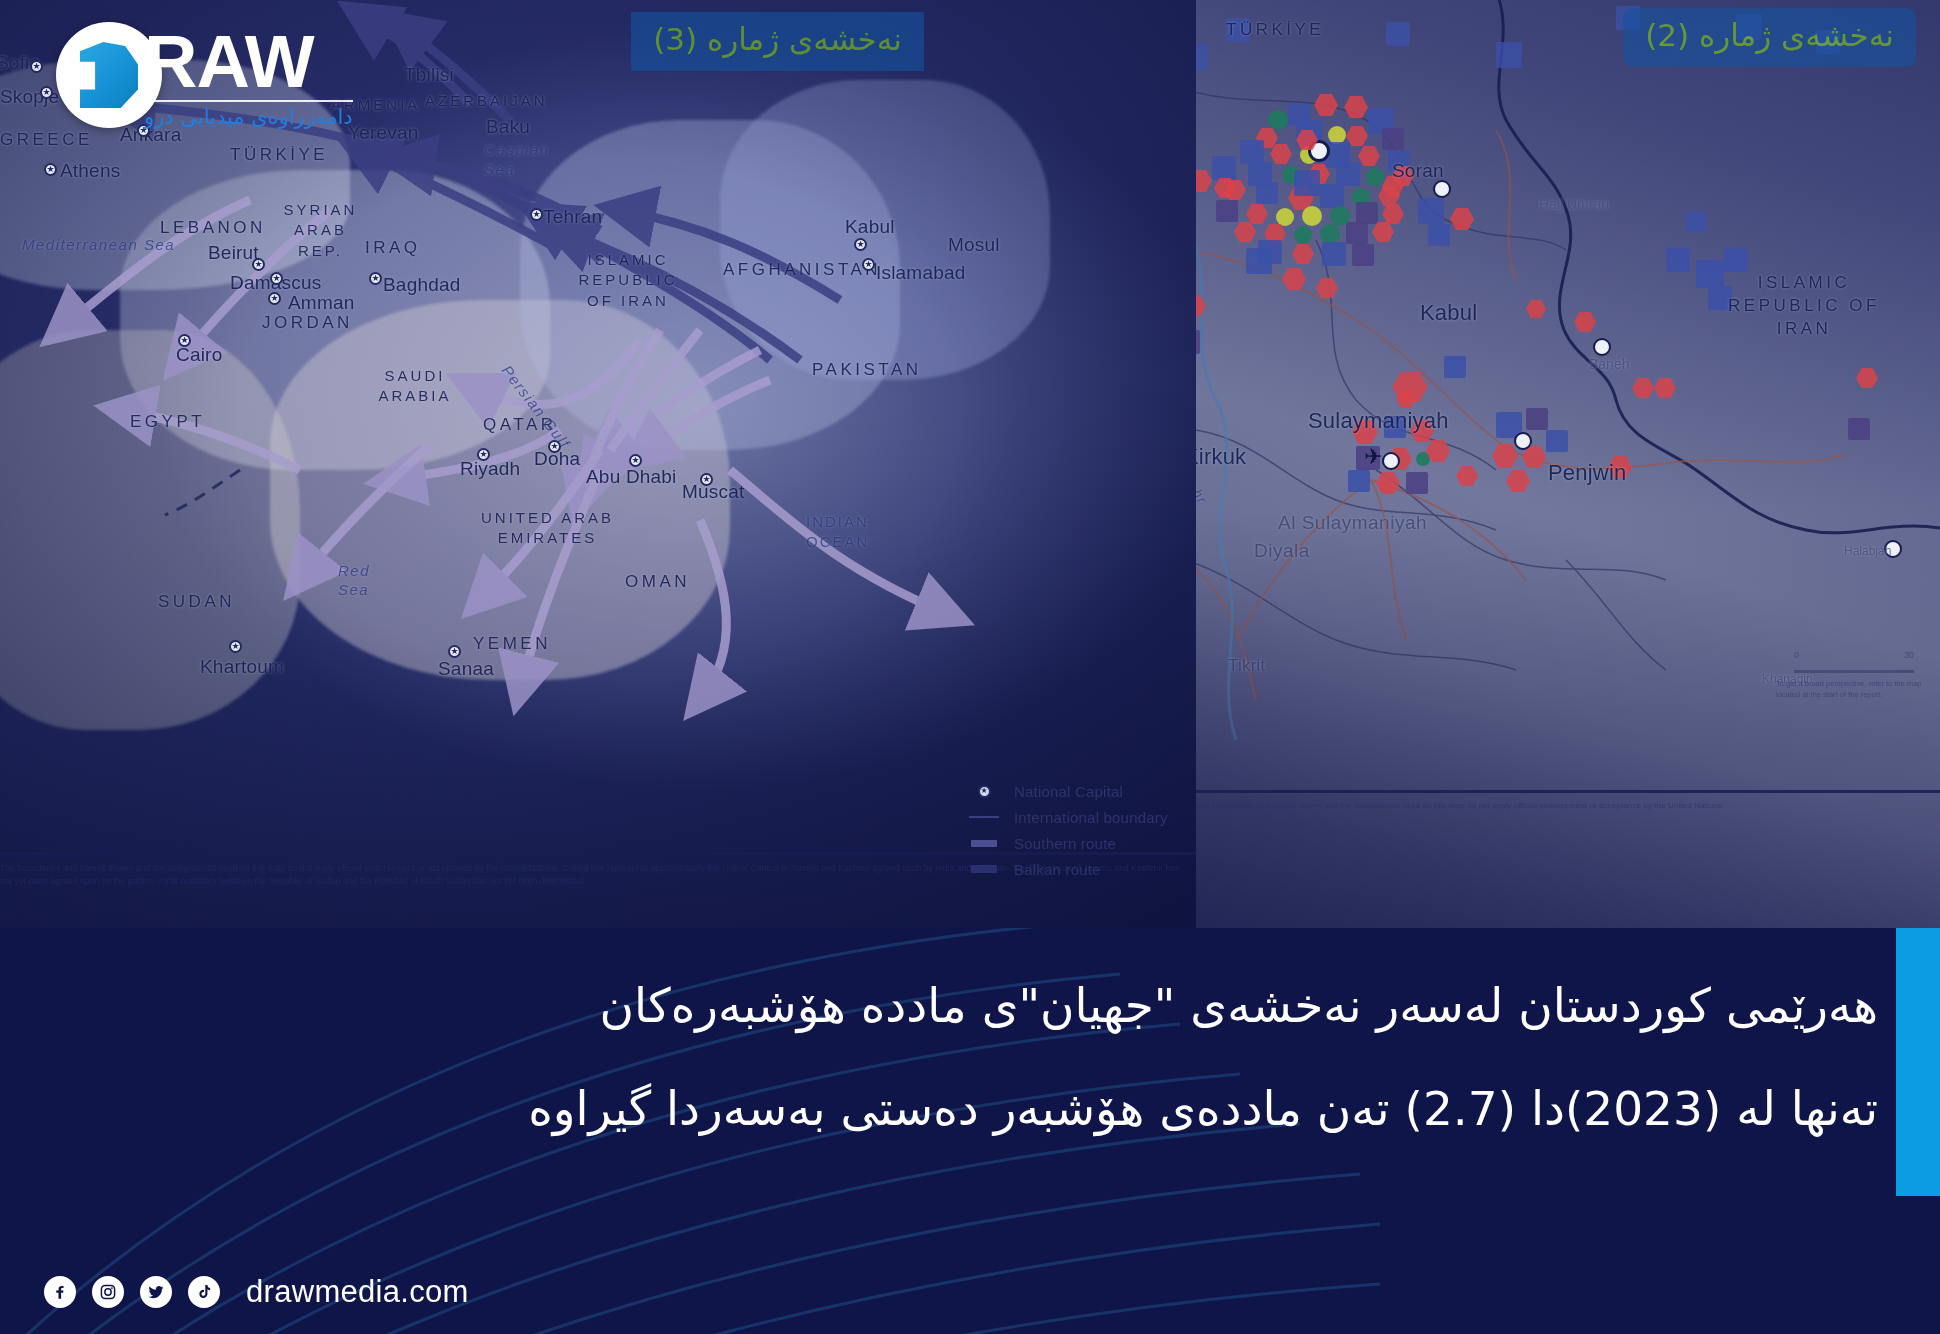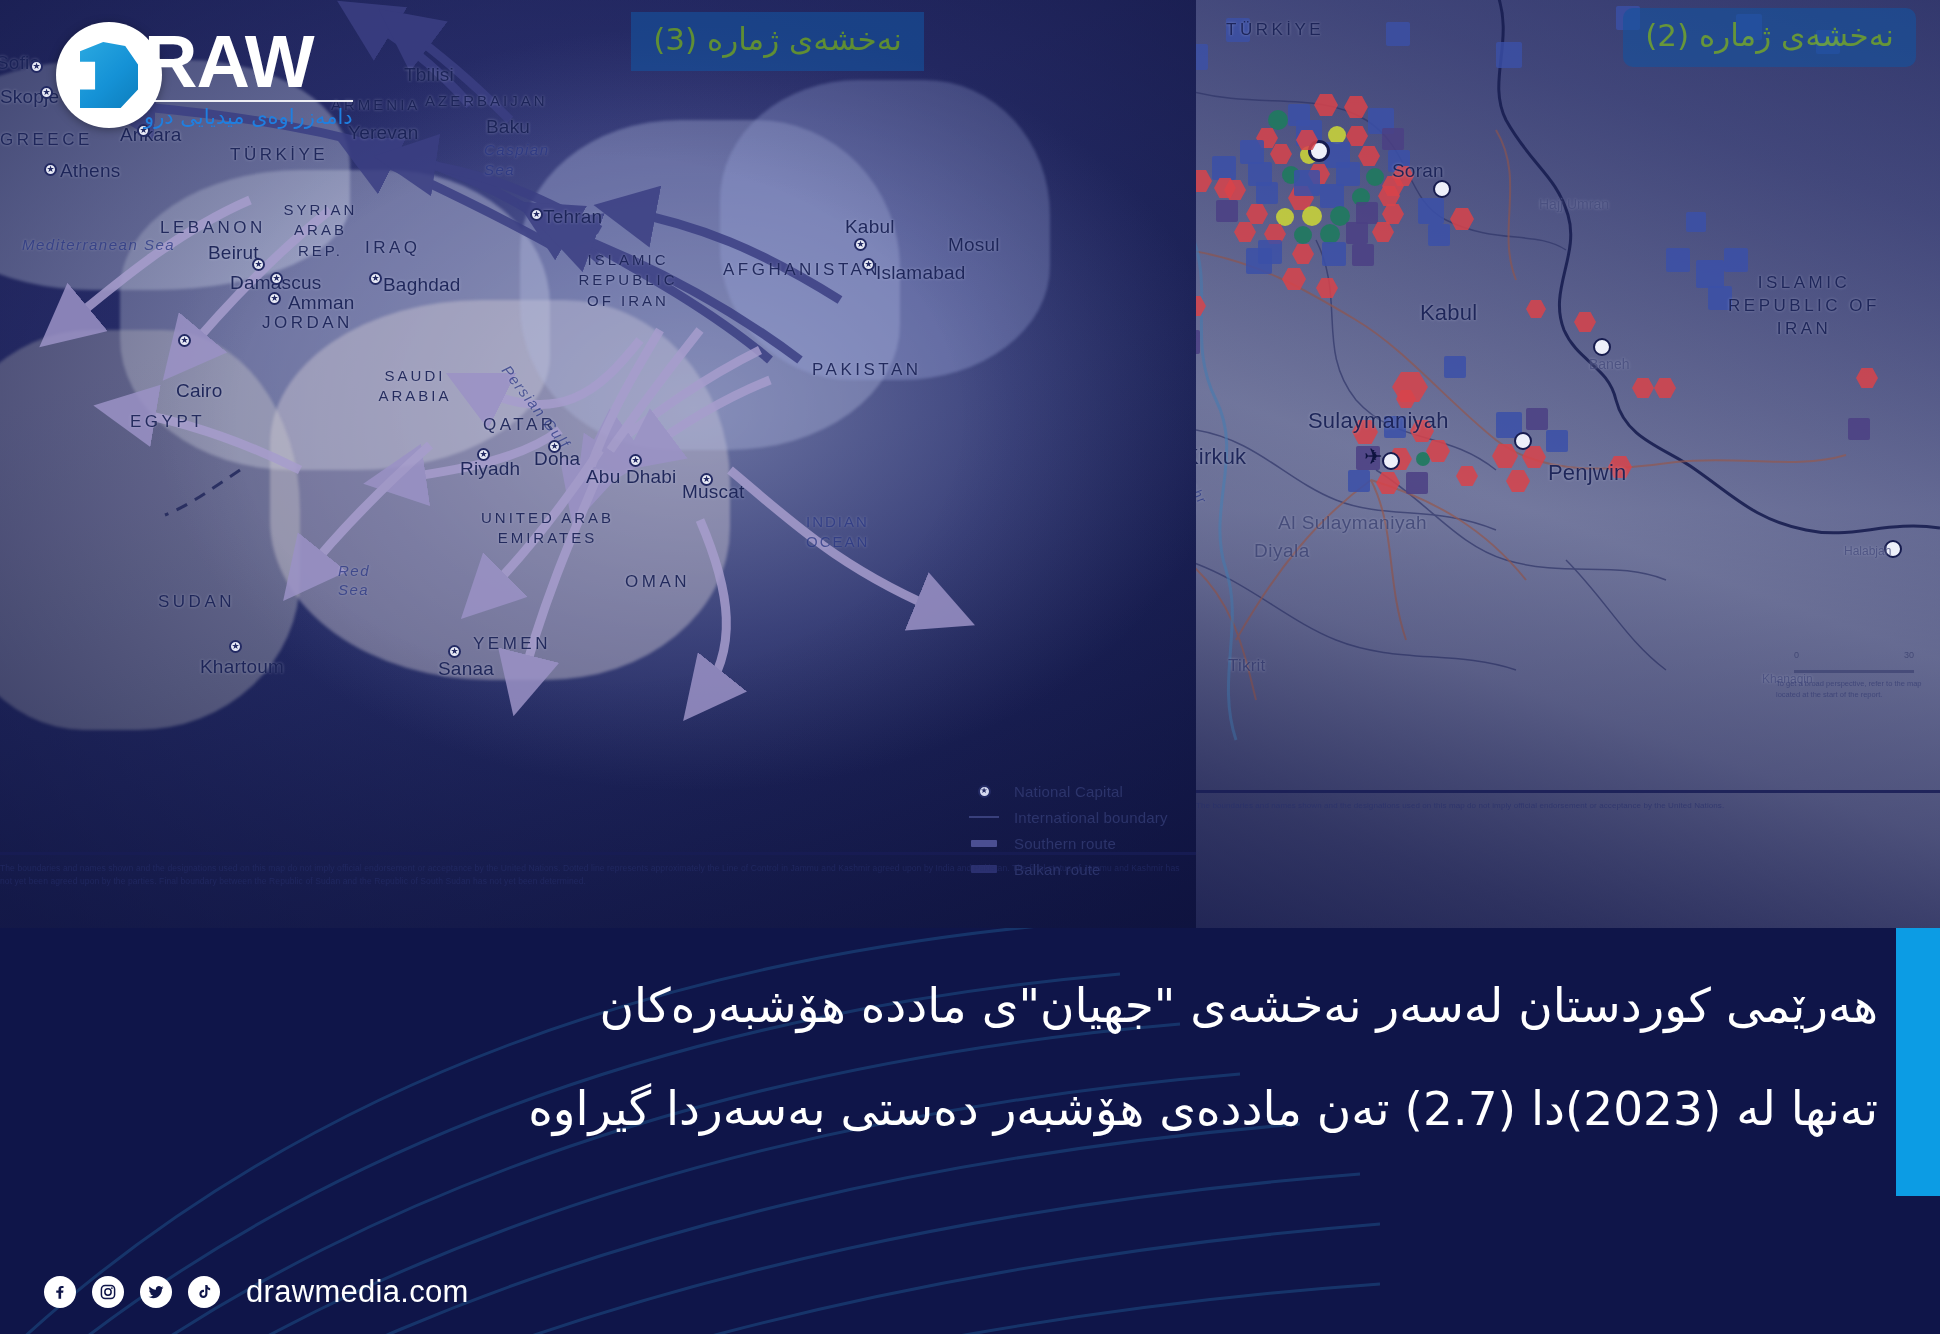--- a/index.html
+++ b/index.html
@@ -254,21 +254,21 @@
       <div class="lbl city" style="left:455px;top:116px;margin-left:31px;">Baku</div>
       <div class="lbl city" style="left:60px;top:160px;">Athens</div>
       <div class="lbl city" style="left:543px;top:206px;">Tehran</div>
       <div class="lbl city" style="left:208px;top:242px;">Beirut</div>
       <div class="lbl city" style="left:230px;top:272px;">Damascus</div>
       <div class="lbl city" style="left:383px;top:274px;">Baghdad</div>
       <div class="lbl city" style="left:288px;top:292px;">Amman</div>
       <div class="lbl city" style="left:845px;top:216px;">Kabul</div>
       <div class="lbl city" style="left:876px;top:262px;">Islamabad</div>
       <div class="lbl city" style="left:948px;top:234px;">Mosul</div>
-      <div class="lbl city" style="left:176px;top:344px;margin-top:36px;">Cairo</div>
+      <div class="lbl city" style="left:176px;top:344px;">Cairo</div>
       <div class="lbl city" style="left:460px;top:458px;">Riyadh</div>
       <div class="lbl city" style="left:534px;top:448px;">Doha</div>
       <div class="lbl city" style="left:586px;top:466px;">Abu Dhabi</div>
       <div class="lbl city" style="left:682px;top:481px;">Muscat</div>
       <div class="lbl city" style="left:200px;top:656px;">Khartoum</div>
       <div class="lbl city" style="left:438px;top:658px;">Sanaa</div>
 
       <div class="lbl sea" style="left:22px;top:236px;">Mediterranean Sea</div>
       <div class="lbl sea" style="left:484px;top:140px;width:60px;white-space:normal;line-height:1.3;">Caspian Sea</div>
       <div class="lbl sea" style="left:512px;top:362px;transform:rotate(52deg);transform-origin:left top;">Persian Gulf</div>

